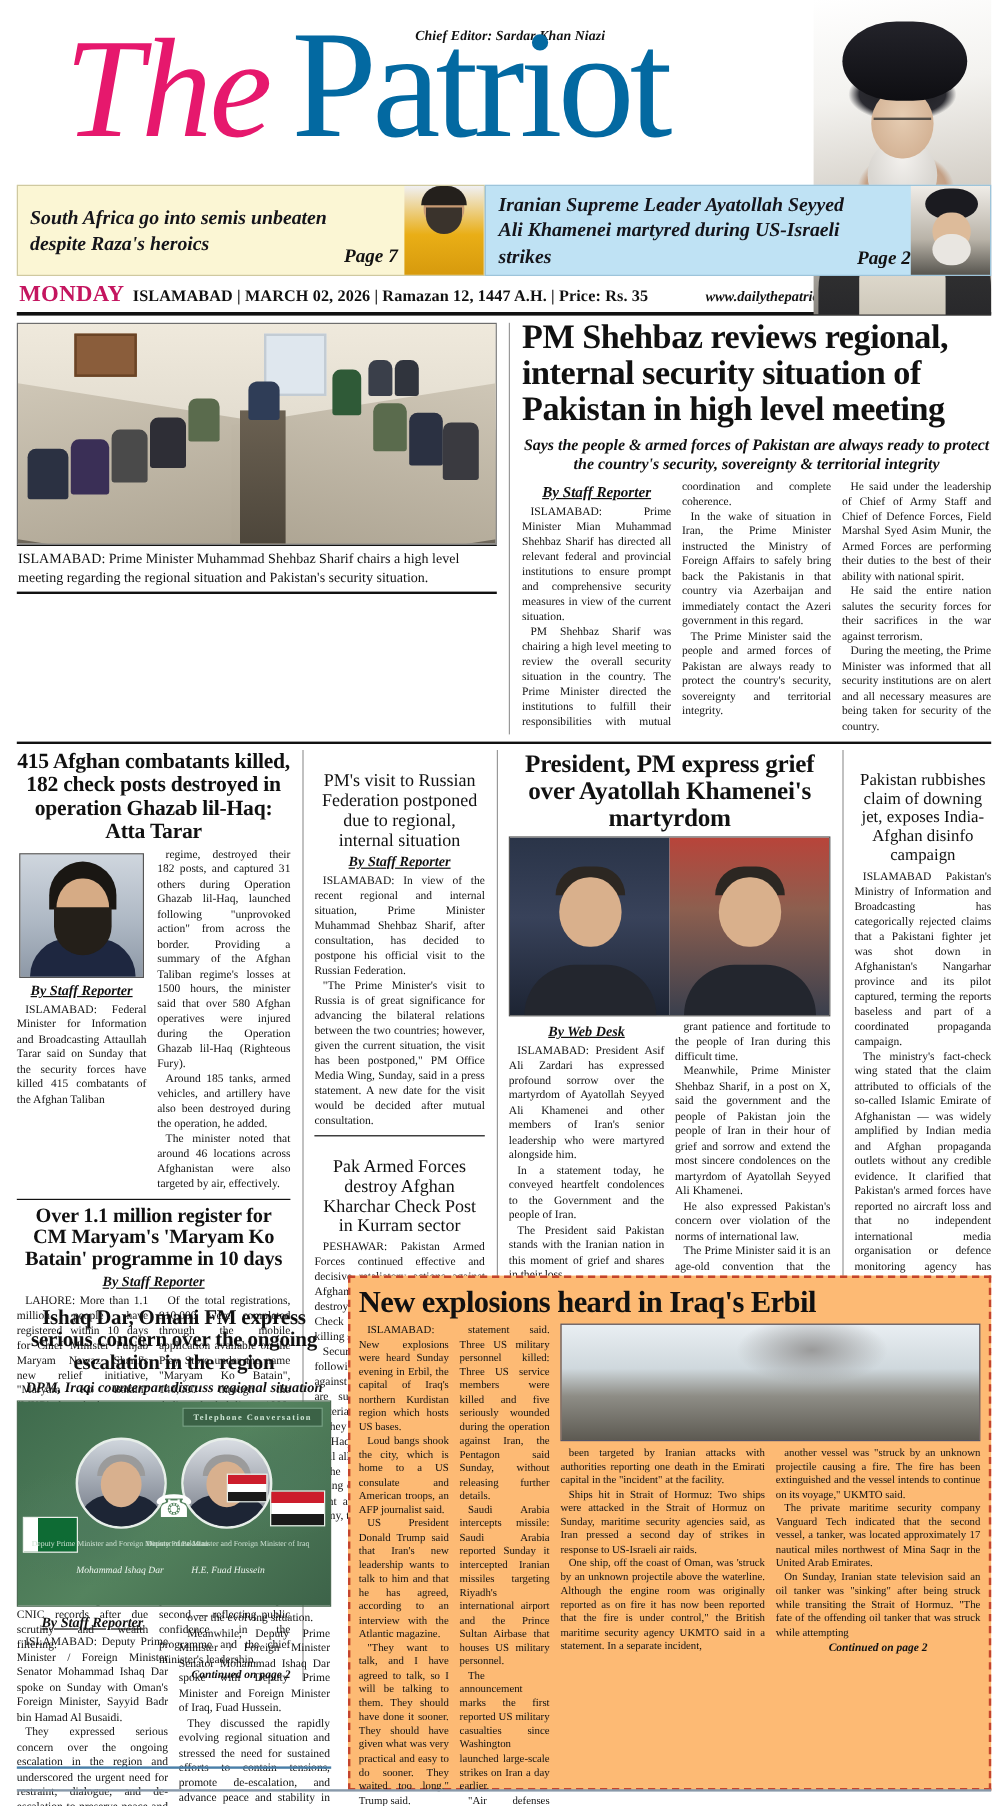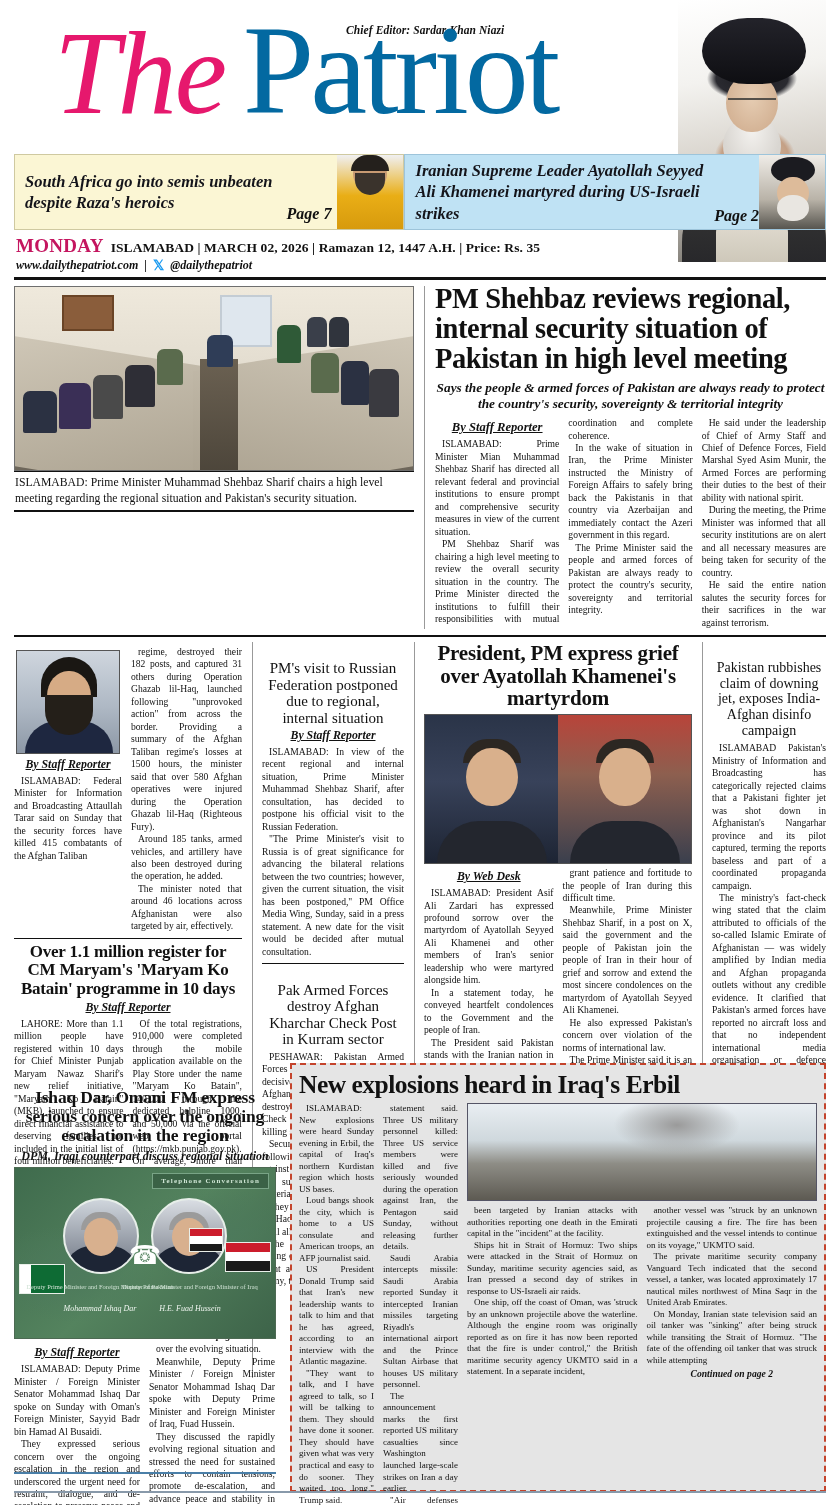--- a/index.html
+++ b/index.html
@@ -92,21 +92,20 @@
   .kham2-img .t { position:absolute; left:12px; top:2px; width:44px; height:26px; border-radius:22px/14px; background:#1b1b20; }
   .kham2-img .f { position:absolute; left:18px; top:22px; width:32px; height:32px; border-radius:16px/17px; background:#ddbb9a; }
   .kham2-img .b { position:absolute; left:18px; top:40px; width:32px; height:26px; border-radius:16px/14px; background:#e9e6e1; }
 
   
   .dateline {
     display:flex; align-items:baseline; justify-content:space-between;
     padding: 5px 2px 3px 2px;
     border-bottom: 3px solid #111;
     margin-bottom: 6px;
-    flex-direction: column;
   }
   .dl-left { display:flex; align-items:baseline; gap:7px; }
   .dl-day { font-weight:700; font-size:19px; color:#c4155f; letter-spacing:.3px; }
   .dl-rest { font-weight:700; font-size:13.5px; letter-spacing:.1px; }
   .dl-right { font-size:12px; font-style:italic; font-weight:700; display:flex; align-items:center; gap:6px; }
   .tw-icon { display:inline-block; color:#1d9bf0; font-size:14px; font-weight:700; font-style:normal; }
 
   
   .top-area { display:flex; gap: 10px; }
   .col-left-top { width: 400px; }
@@ -215,21 +214,21 @@
   .dar-label { position:absolute; text-align:center; color:#cde0d2; font-size:6.5px; line-height:1.5; width:150px; }
   .dar-label.l1 { left:10px; top:114px; }
   .dar-label.l2 { right:10px; top:114px; }
   .dar-name { position:absolute; text-align:center; color:#eef5ef; font-size:8px; font-style:italic; width:150px; }
   .dar-name.n1 { left:10px; top:136px; }
   .dar-name.n2 { right:10px; top:136px; }
 
   
   .erbil {
     position:absolute; left:290px; right:14px; top:1063px; height: 429px;
-    background:#e5e5e5; border: 2px dashed #c4442c; padding: 5px 7px 6px 7px;
+    background:#fdba74; border: 2px dashed #c4442c; padding: 5px 7px 6px 7px;
   }
   .erbil-hl {
     font-weight:700; font-size:25.5px; line-height:1.06; letter-spacing:-.5px;
     margin: 1px 0 5px 0;
   }
   .erbil-cols { display:flex; gap:9px; }
   .erbil-col { width: 166px; }
   .erbil-col.wide { width: 176px; }
   .erbil-photo {
     width:100%; height:98px; border:1px solid #556; margin-bottom:4px;
@@ -326,31 +325,32 @@
     <div class="col-right-top">
       <div class="hl-main">PM Shehbaz reviews regional, internal security situation of Pakistan in high level meeting</div>
       <div class="sub-main">Says the people &amp; armed forces of Pakistan are always ready to protect the country's security, sovereignty &amp; territorial integrity</div>
       <div class="cols3 body-text">
         <div class="byline">By Staff Reporter</div>
         <p class="first">ISLAMABAD: Prime Minister Mian Muhammad Shehbaz Sharif has directed all relevant federal and provincial institutions to ensure prompt and comprehensive security measures in view of the current situation.</p>
         <p>PM Shehbaz Sharif was chairing a high level meeting to review the overall security situation in the country. The Prime Minister directed the institutions to fulfill their responsibilities with mutual coordination and complete coherence.</p>
         <p>In the wake of situation in Iran, the Prime Minister instructed the Ministry of Foreign Affairs to safely bring back the Pakistanis in that country via Azerbaijan and immediately contact the Azeri government in this regard.</p>
         <p>The Prime Minister said the people and armed forces of Pakistan are always ready to protect the country's security, sovereignty and territorial integrity.</p>
         <p>He said under the leadership of Chief of Army Staff and Chief of Defence Forces, Field Marshal Syed Asim Munir, the Armed Forces are performing their duties to the best of their ability with national spirit.</p>
+        <p>He said the entire nation salutes the security forces for their sacrifices in the war against terrorism.</p>
         <p>During the meeting, the Prime Minister was informed that all security institutions are on alert and all necessary measures are being taken for security of the country.</p>
-        <p>He said the entire nation salutes the security forces for their sacrifices in the war against terrorism.</p>
       </div>
     </div>
   </div>
 
   <hr class="thick">
 
   <div class="mid-area">
 
     <div class="mid-left">
+      <div class="hl2">415 Afghan combatants killed, 182 check posts destroyed in operation Ghazab lil-Haq: Atta Tarar</div>
       <div style="display:flex; gap:9px; margin-top:4px;">
         <div style="width:108px;">
           <div class="portrait">
             <div class="suit"></div>
               <div class="hair"></div>
               <div class="face"></div>
               <div class="beard"></div>
           </div>
           <div class="byline small">By Staff Reporter</div>
           <div class="body-text" style="margin-top:3px;">
@@ -499,21 +499,21 @@
         <div class="erbil-photo"></div>
         <div style="display:flex; gap:9px;">
           <div class="erbil-col wide body-text tiny">
             <p class="first">been targeted by Iranian attacks with authorities reporting one death in the Emirati capital in the "incident" at the facility.</p>
             <p>Ships hit in Strait of Hormuz: Two ships were attacked in the Strait of Hormuz on Sunday, maritime security agencies said, as Iran pressed a second day of strikes in response to US-Israeli air raids.</p>
             <p>One ship, off the coast of Oman, was 'struck by an unknown projectile above the waterline. Although the engine room was originally reported as on fire it has now been reported that the fire is under control," the British maritime security agency UKMTO said in a statement. In a separate incident,</p>
           </div>
           <div class="erbil-col wide body-text tiny">
             <p class="first">another vessel was "struck by an unknown projectile causing a fire. The fire has been extinguished and the vessel intends to continue on its voyage," UKMTO said.</p>
             <p>The private maritime security company Vanguard Tech indicated that the second vessel, a tanker, was located approximately 17 nautical miles northwest of Mina Saqr in the United Arab Emirates.</p>
-            <p>On Monday, Iranian state television said an oil tanker was "sinking" after being struck while transiting the Strait of Hormuz. "The fate of the offending oil tanker that was struck while attempting</p>
+            <p>On Sunday, Iranian state television said an oil tanker was "sinking" after being struck while transiting the Strait of Hormuz. "The fate of the offending oil tanker that was struck while attempting</p>
             <div class="cont-page">Continued on page 2</div>
           </div>
         </div>
       </div>
     </div>
   </div>
 
   <div class="bottom-rule2"></div>
   <div class="bottom-rule"></div>
 

